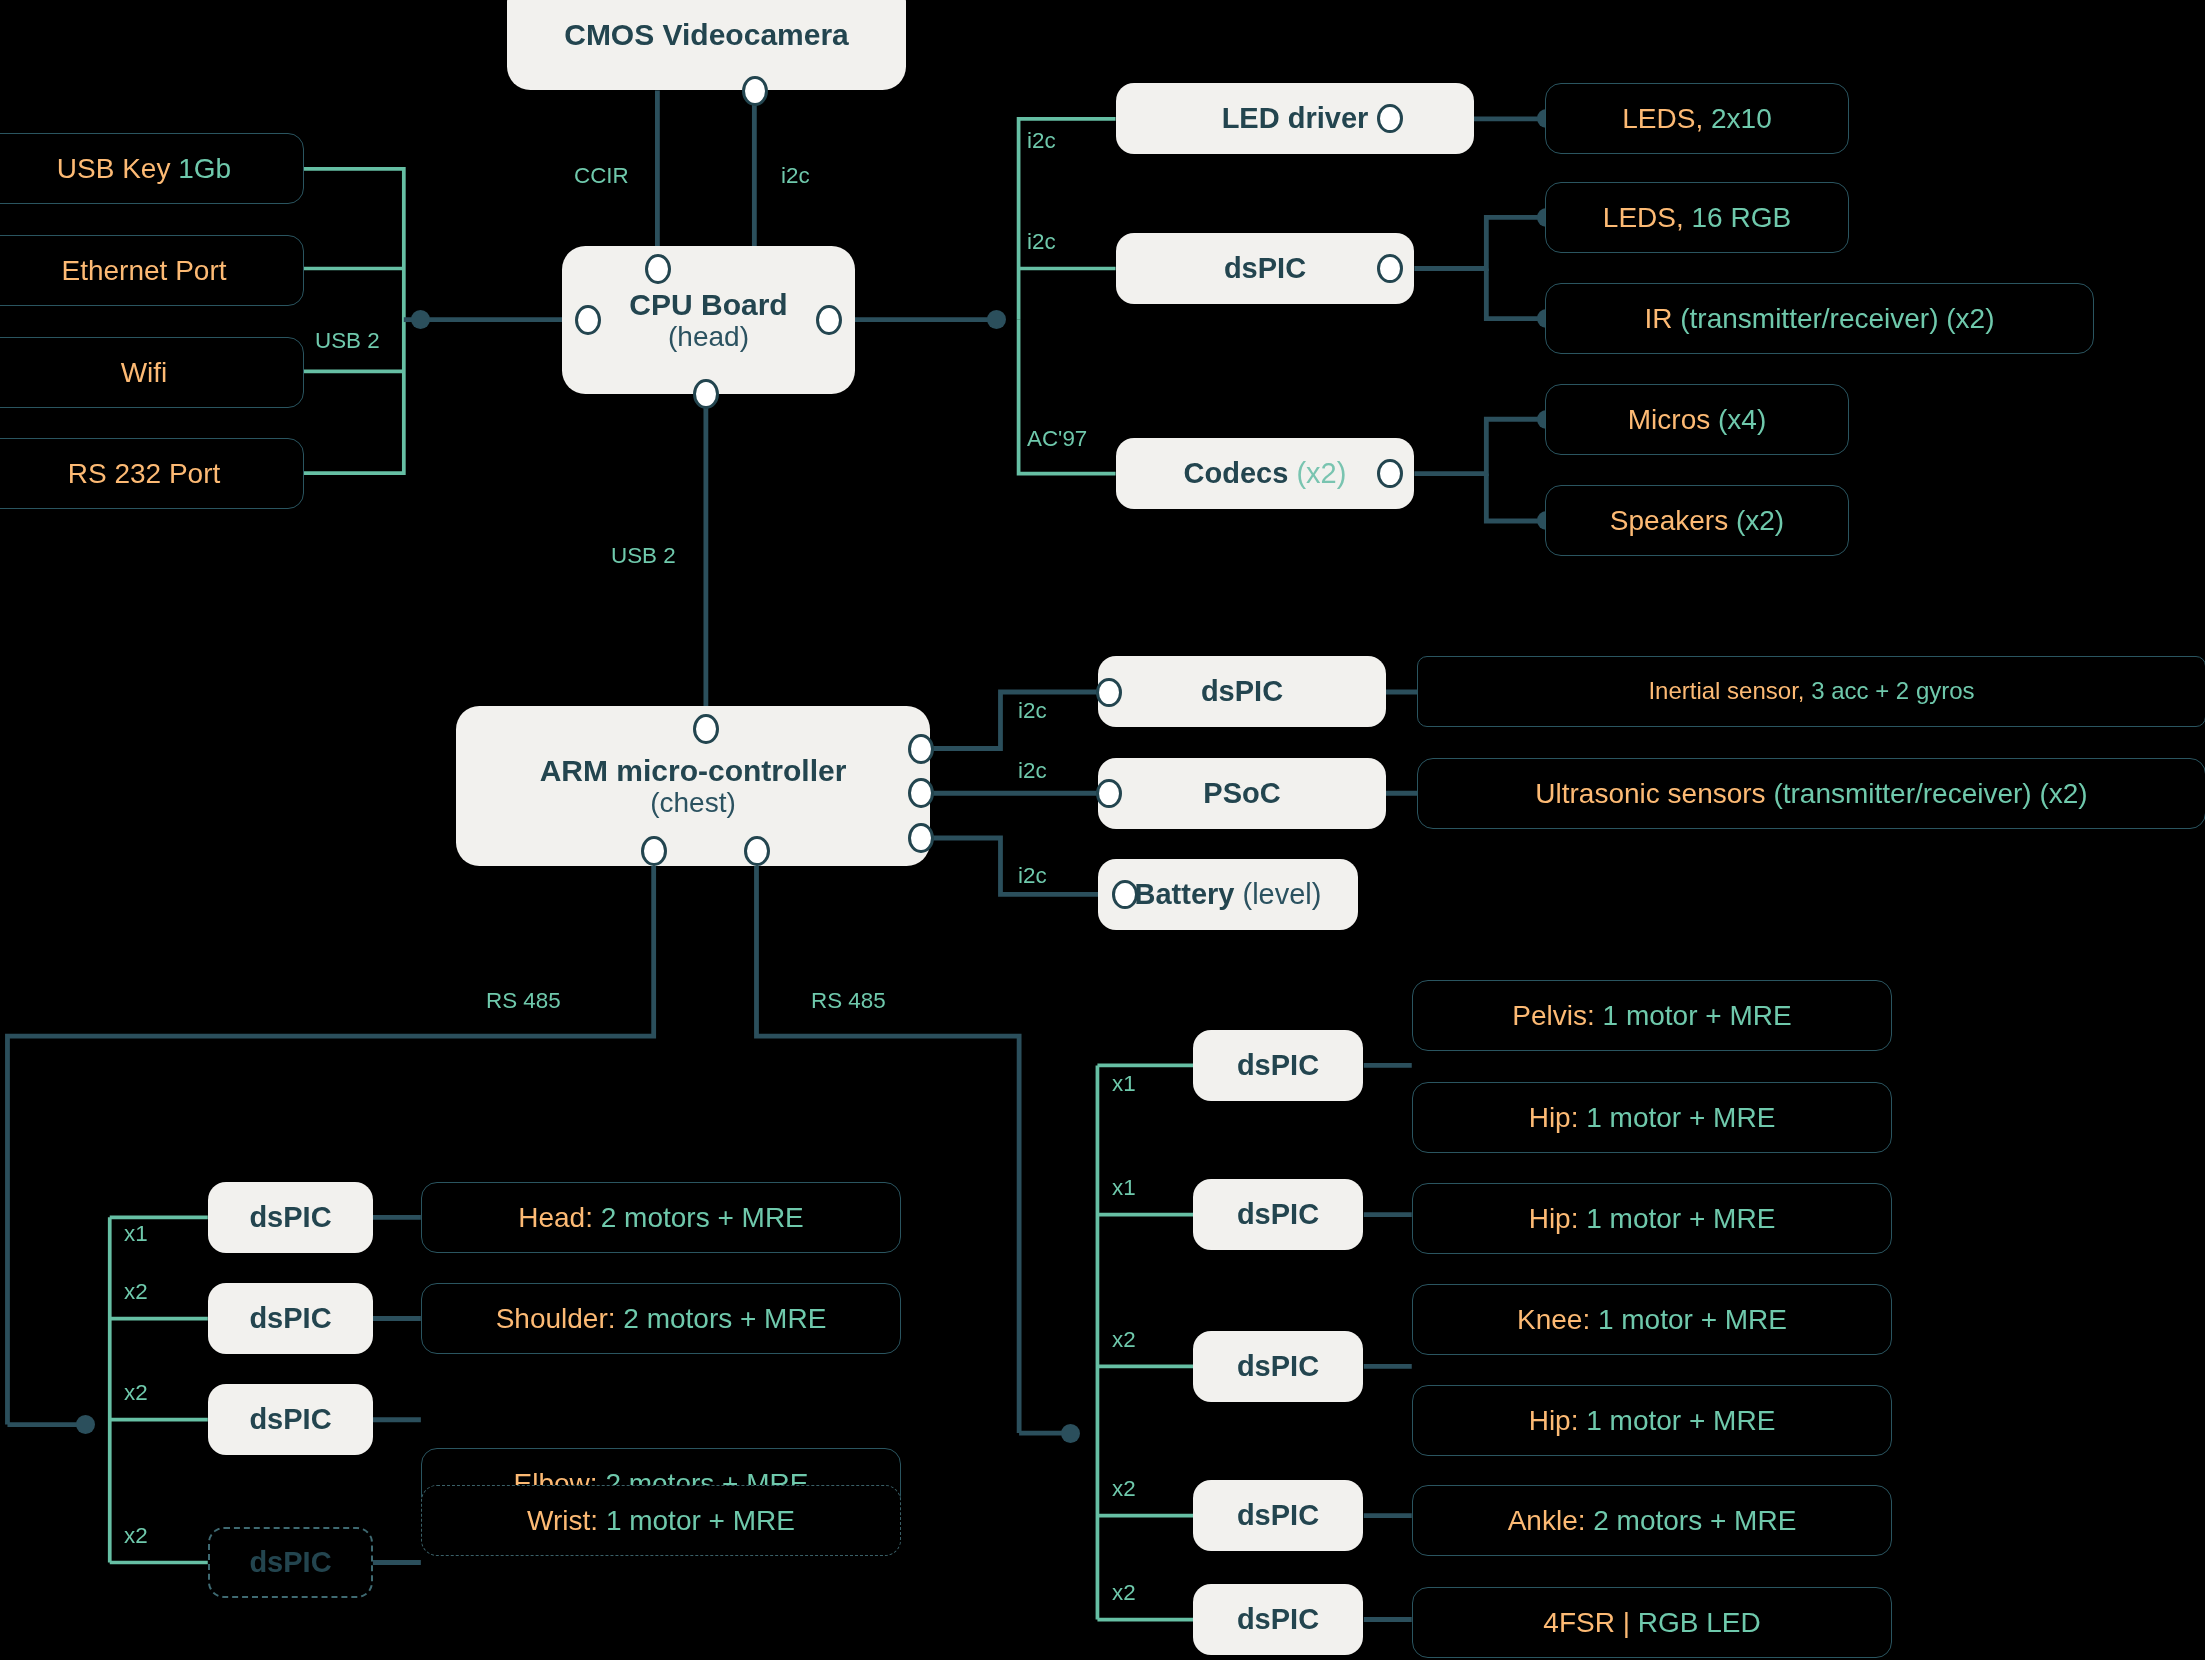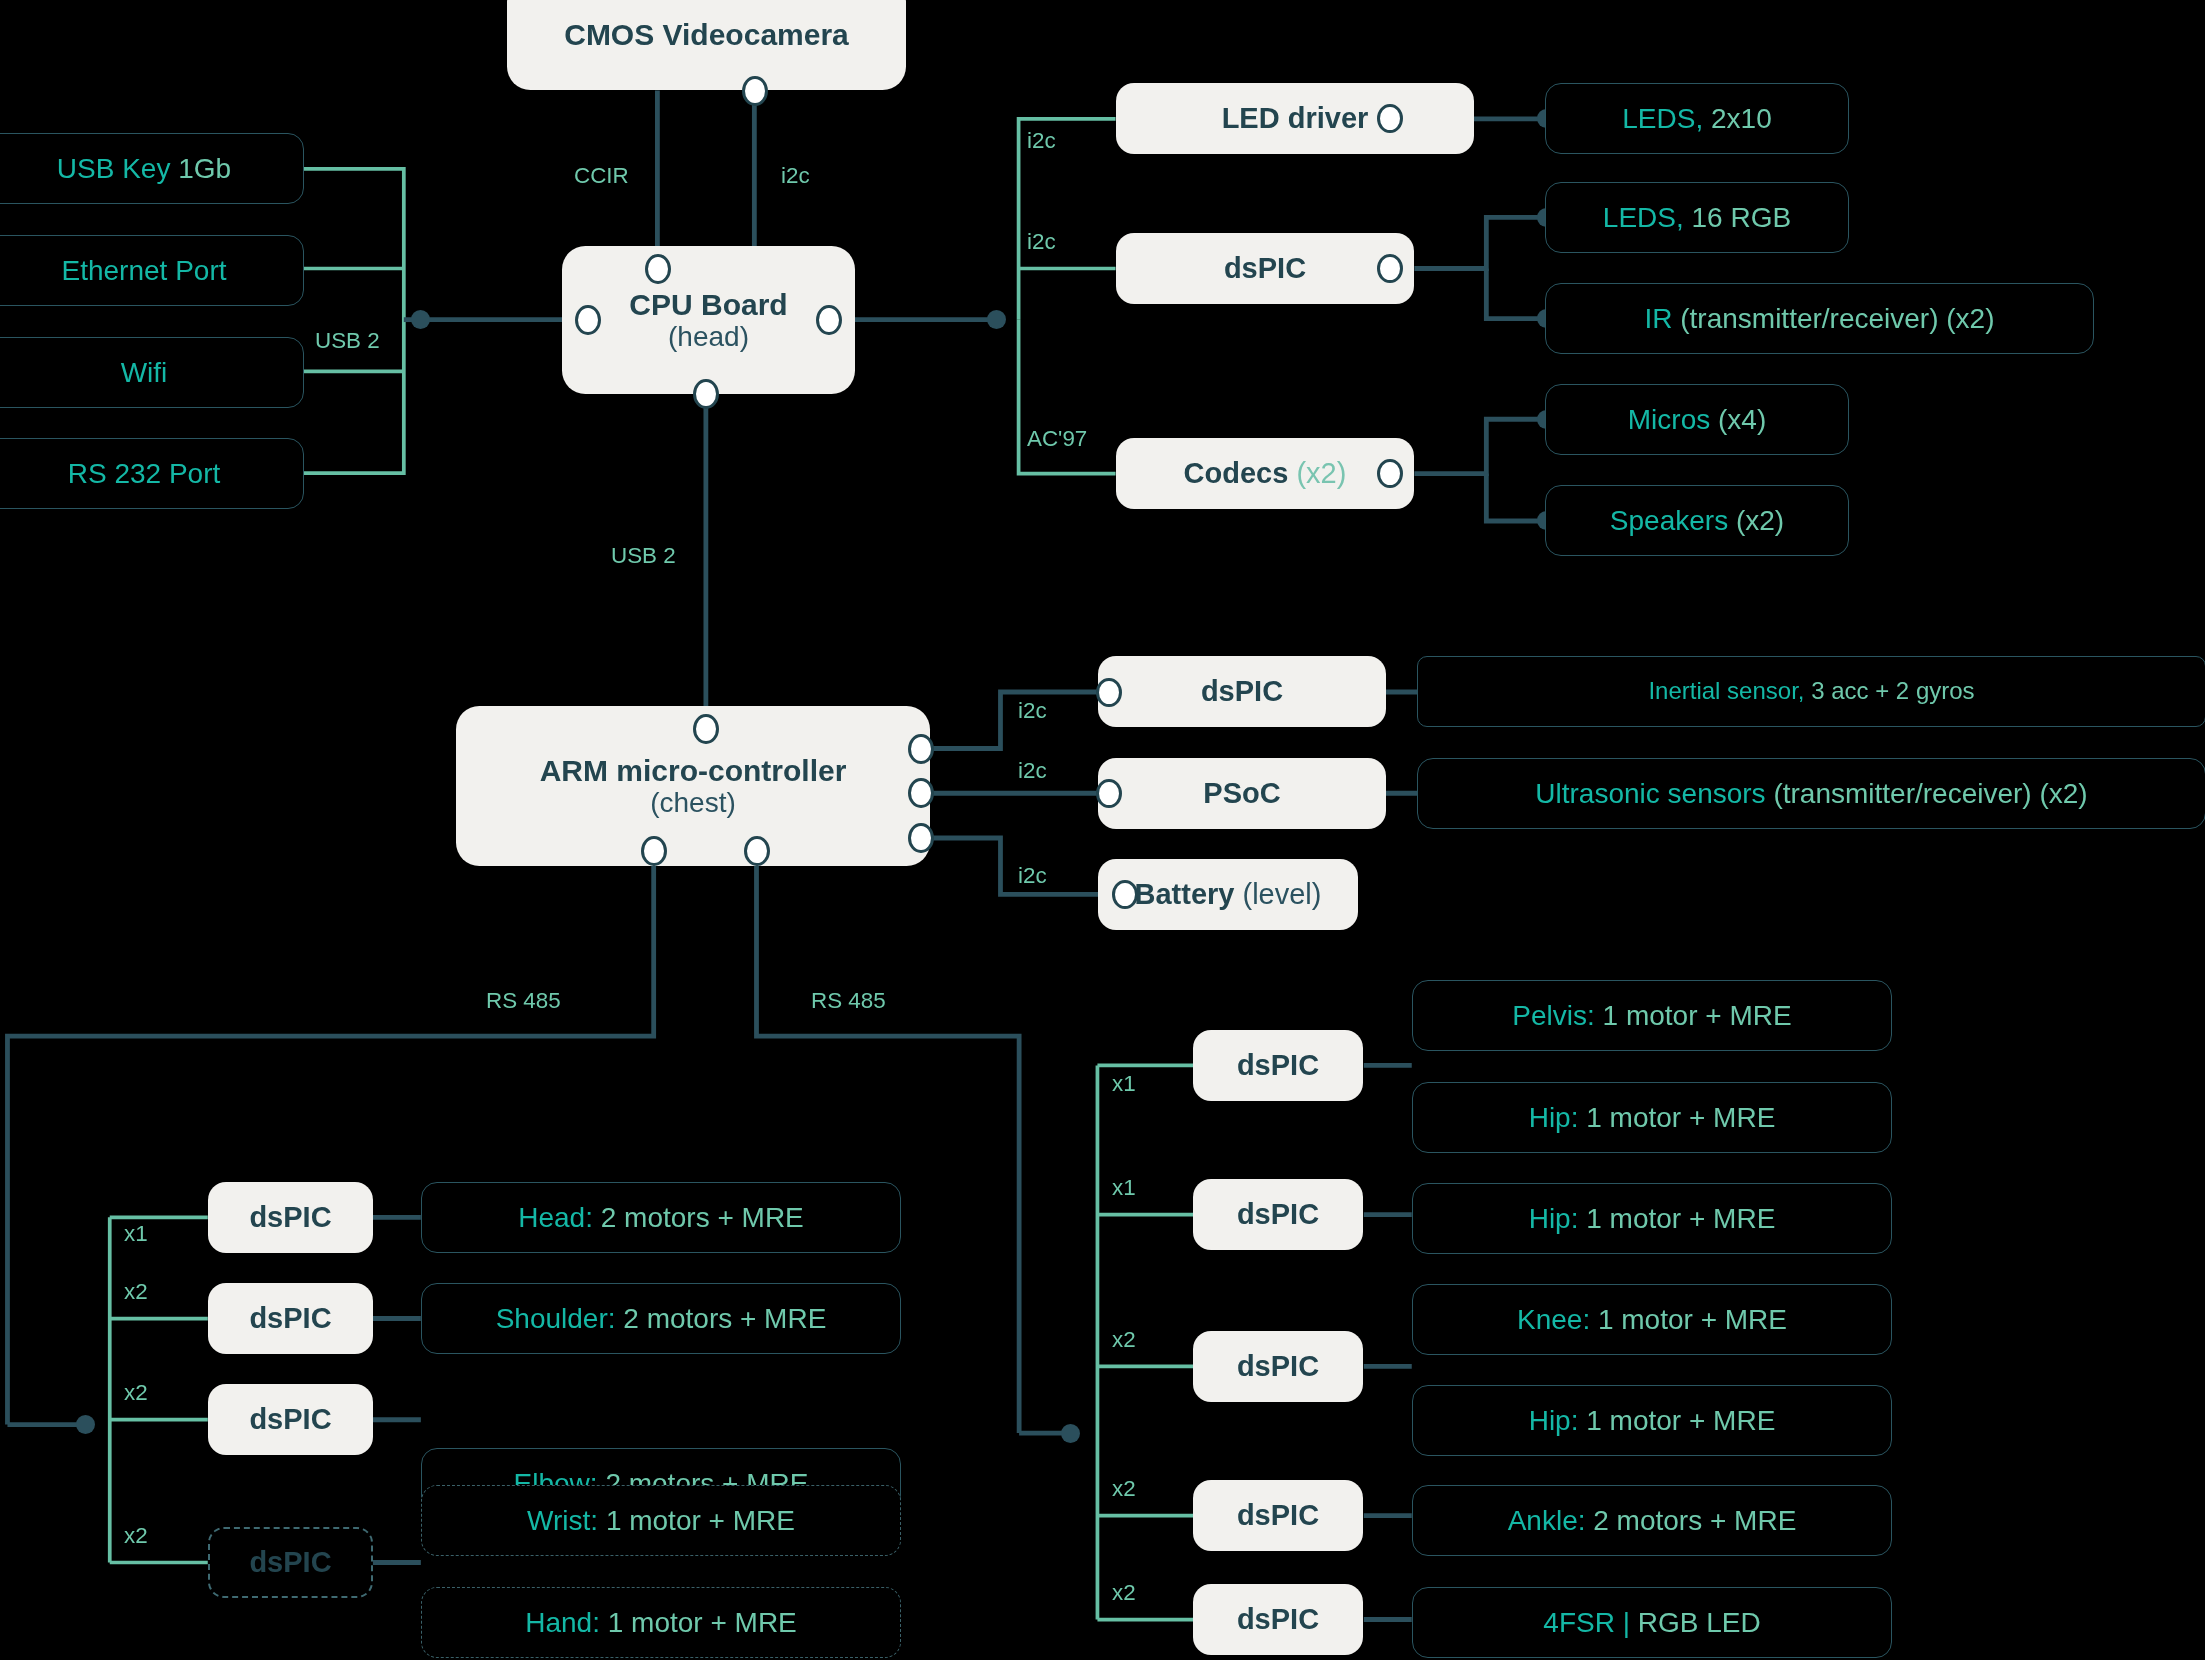--- a/index.html
+++ b/index.html
@@ -44,21 +44,21 @@
     background:#000000;
     border:1.6px solid #2a5560;
     border-radius:16px;
     color:#1c1c1c;
     font-weight:normal;
   }
   .node.dark.dashedbox{
     border:1.6px dashed #3a6068;
   }
 
-  .lbl-dim{color:#14b8a6;}
+  .lbl-dim{color:#fdba74;}
   .acc{color:#6fc9ac;}
   .acc-soft{color:#79c4b0;}
   .sub{font-weight:normal;color:#2b5260;}
 
   
   .etxt{
     position:absolute;
     color:#6fc9ac;
     font-weight:normal;
     white-space:nowrap;
@@ -291,23 +291,20 @@
   </div>
   <div class="node dark" style="left:421px;top:1283px;width:480px;height:71px;font-size:28px;">
     <span><span class="lbl-dim">Shoulder: </span><span class="acc">2 motors + MRE</span></span>
   </div>
   <div class="node dark" style="left:421px;top:1448px;width:480px;height:71px;font-size:28px;">
     <span><span class="lbl-dim">Elbow: </span><span class="acc">2 motors + MRE</span></span>
   </div>
   <div class="node dark dashedbox" style="left:421px;top:1485px;width:480px;height:71px;font-size:28px;">
     <span><span class="lbl-dim">Wrist: </span><span class="acc">1 motor + MRE</span></span>
   </div>
-  <div class="node dark dashedbox" style="left:421px;top:1587px;width:480px;height:71px;font-size:28px;">
-    <span><span class="lbl-dim">Hand: </span><span class="acc">1 motor + MRE</span></span>
-  </div>
 
   <div class="etxt" style="left:1112px;top:1071px;font-size:22.4px;">x1</div>
   <div class="etxt" style="left:1112px;top:1175px;font-size:22.4px;">x1</div>
   <div class="etxt" style="left:1112px;top:1327px;font-size:22.4px;">x2</div>
   <div class="etxt" style="left:1112px;top:1476px;font-size:22.4px;">x2</div>
   <div class="etxt" style="left:1112px;top:1580px;font-size:22.4px;">x2</div>
 
   <div class="node light" style="left:1193px;top:1030px;width:170px;height:71px;font-size:29px;">
     <span>dsPIC</span>
   </div>

